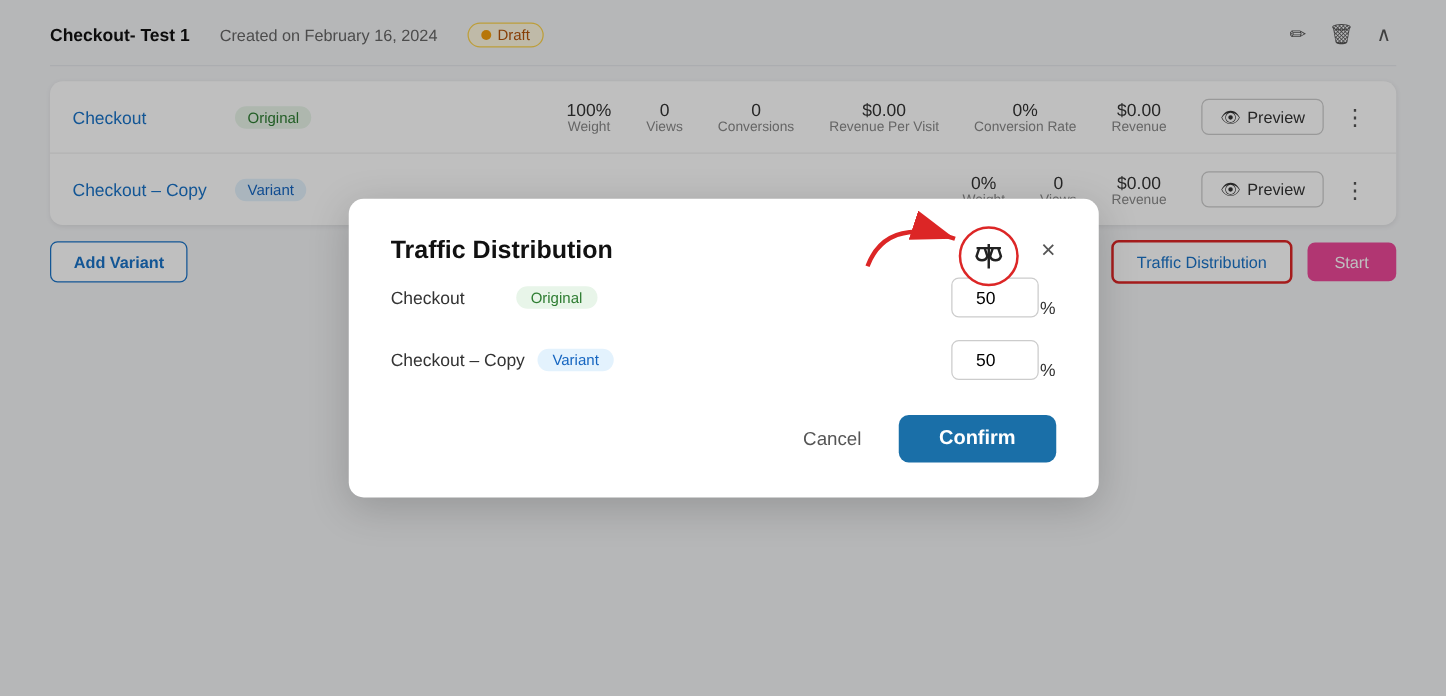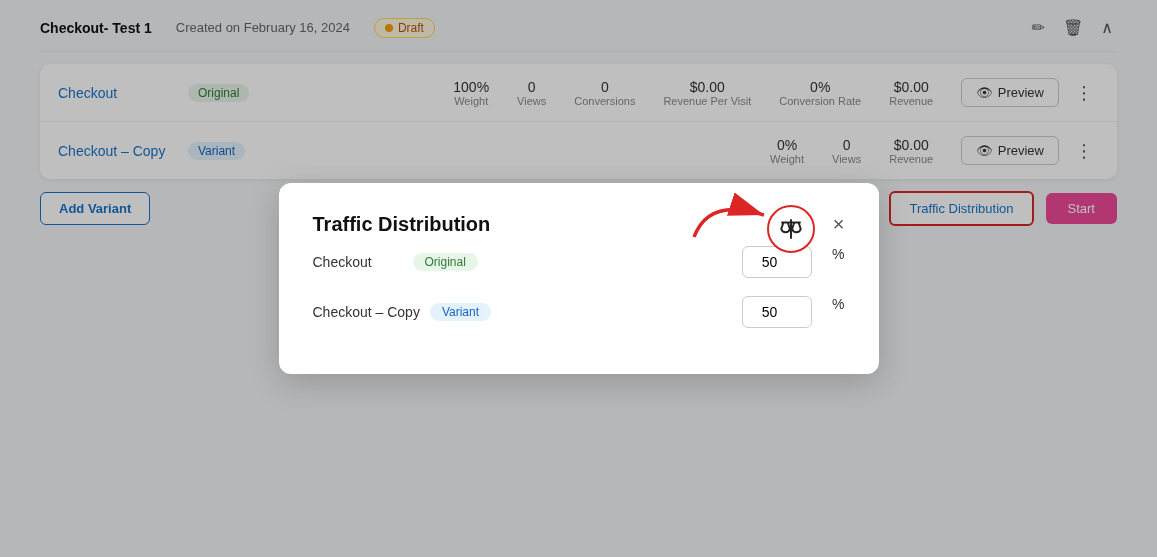--- a/index.html
+++ b/index.html
@@ -261,22 +261,22 @@
       background: #e3f2fd;
       color: #1565c0;
       border-radius: 12px;
       padding: 2px 12px;
       font-size: 12px;
       font-weight: 500;
     }
     .modal-input-group {
       margin-left: auto;
       display: flex;
-      align-items: flex-start;
-      gap: 20px;
+      align-items: flex-end;
+      gap: 1px;
     }
     .modal-input {
       border: 1px solid #ccc;
       border-radius: 6px;
       padding: 7px 10px;
       width: 70px;
       font-size: 14px;
       text-align: center;
     }
     .percent-label {
@@ -442,16 +442,20 @@
 
       <div class="modal-row">
         <span class="modal-variant-name">Checkout – Copy</span>
         <span class="modal-tag-variant">Variant</span>
         <div class="modal-input-group">
           <input class="modal-input" type="number" value="50" style="">
           <span class="percent-label">%</span>
         </div>
       </div>
 
+      <div class="modal-footer">
+        <button class="cancel-btn">Cancel</button>
+        <button class="confirm-btn">Confirm</button>
+      </div>
     </div>
   </div>
 
 </div>
 
 </body></html>

